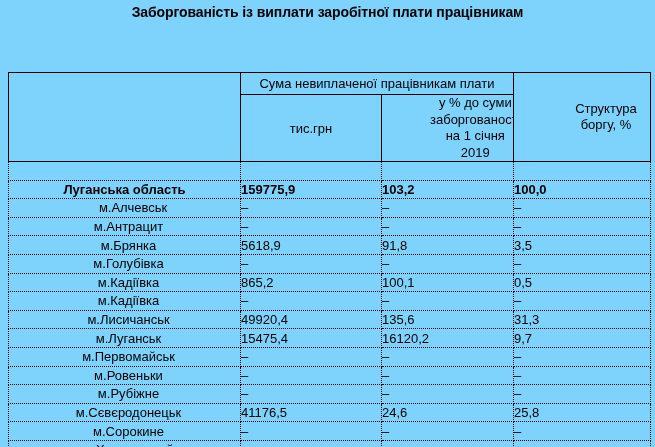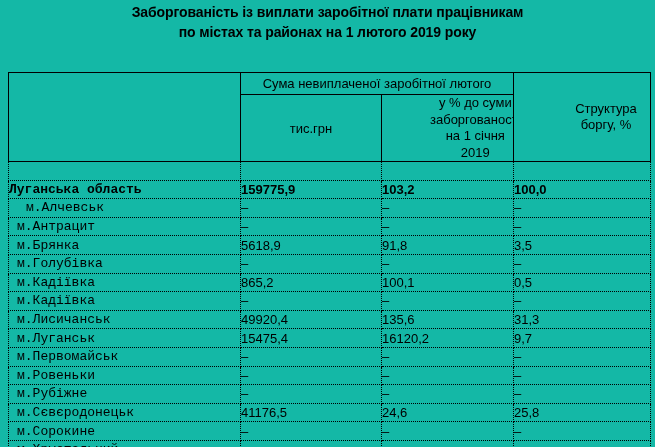--- a/index.html
+++ b/index.html
@@ -6,21 +6,21 @@
     margin: 0;
     padding: 0;
     background: #ffffff;
     font-family: "Liberation Sans", sans-serif;
     color: #000000;
   }
   .page {
     position: relative;
     width: 655px;
     height: 447px;
-    background: #14b8a6;
+    background: #7dd3fc;
     overflow: hidden;
   }
   .title-block {
     position: absolute;
     top: 3px;
     left: 0;
     width: 655px;
     text-align: center;
     font-weight: bold;
     font-size: 14px;
@@ -57,48 +57,47 @@
   .h-struct .hdr-wrap { max-width: 120px; }
   table.arrears tbody td {
     border: 1px dotted #000;
     height: 17.6px;
     padding: 0;
     vertical-align: middle;
     overflow: hidden;
     white-space: nowrap;
   }
   tr.spacer td { height: 15px; }
-  td.name { text-align: left; padding-left: 4px; font-family: Liberation Mono, monospace; }
+  td.name { text-align: center; padding-left: 4px; }
   td.num  { text-align: left; padding-right: 5px; }
   tr.city td.name { padding-left: 8px; }
   tr.city.extra-indent td.name { padding-left: 17px; margin-top: 43px; }
   tr.region { font-weight: bold; }
 </style>
 </head>
 <body>
 
 <div class="page">
 
   <div class="title-block">
     <div>Заборгованість із виплати заробітної плати працівникам</div>
-    <div>по містах та районах на 1 лютого 2019 року</div>
   </div>
 
   <div class="tbl-wrap">
     <table class="arrears">
       <colgroup>
         <col style="width:232px">
         <col style="width:141px">
         <col style="width:132px">
         <col style="width:137px">
       </colgroup>
       <thead>
         <tr class="h1">
           <th rowspan="2"></th>
-          <th colspan="2" class="h-sum">Сума невиплаченої заробітної лютого</th>
+          <th colspan="2" class="h-sum">Сума невиплаченої працівникам плати</th>
           <th rowspan="2" class="h-struct">
             <span class="hdr-wrap">Структура боргу, %</span>
           </th>
         </tr>
         <tr class="h2">
           <th class="h-tys">тис.грн</th>
           <th class="h-pct">
             <span class="hdr-wrap">у % до суми заборгованості на 1 січня 2019</span>
           </th>
         </tr>

